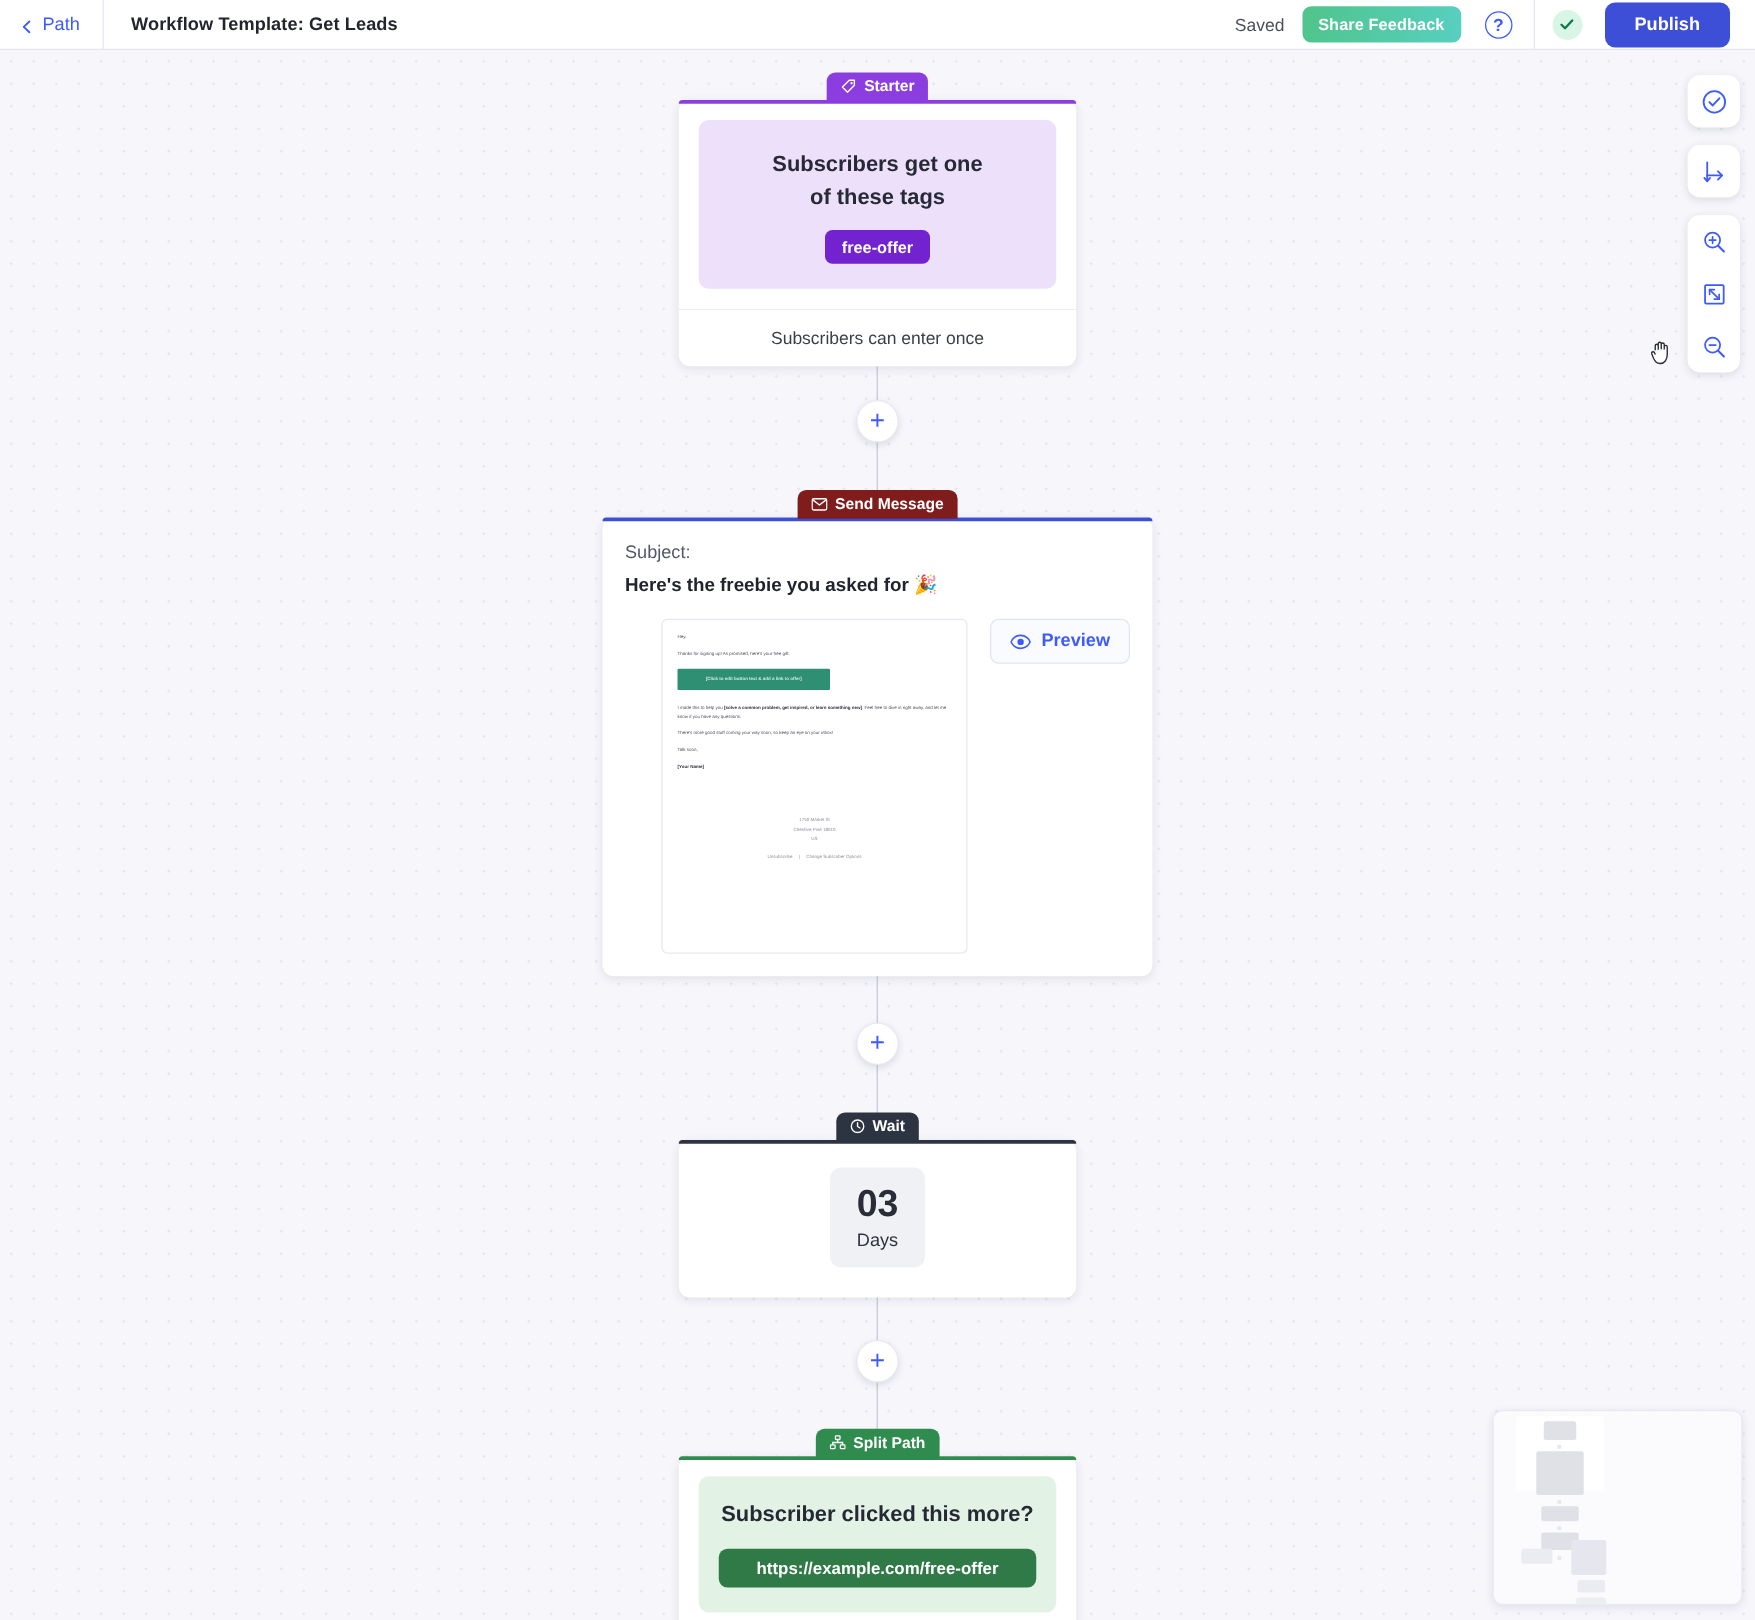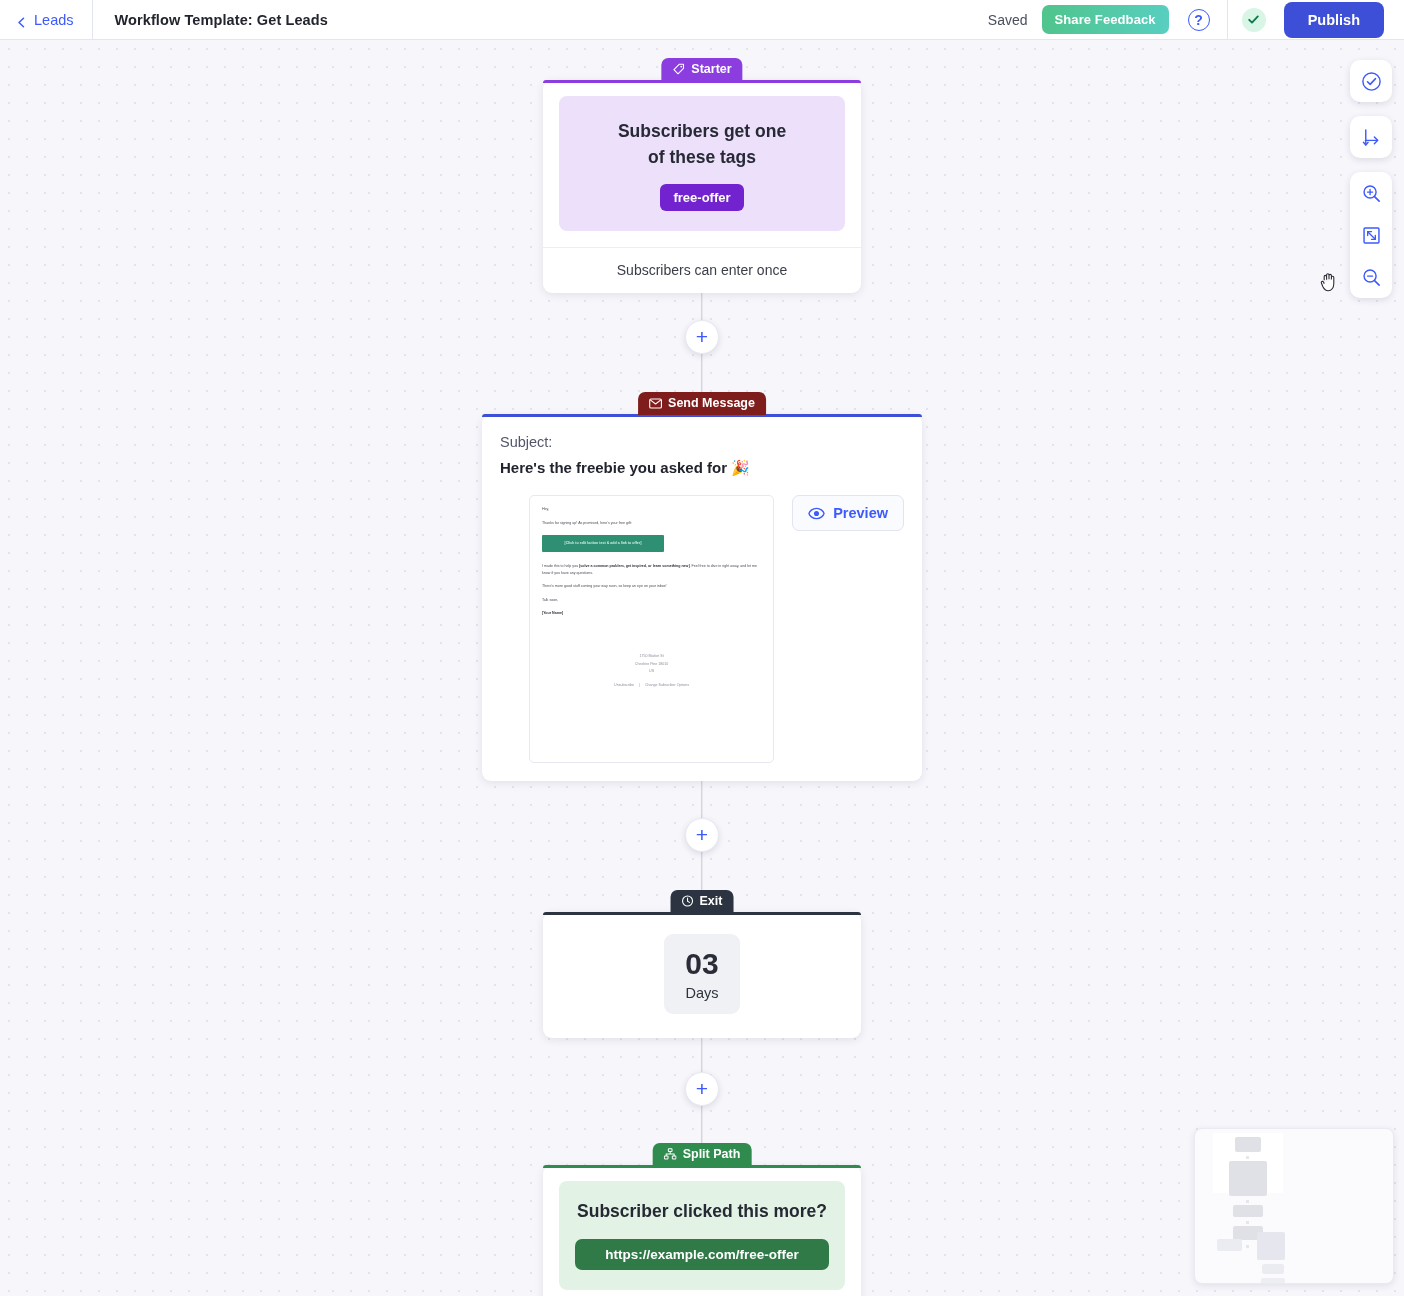--- a/index.html
+++ b/index.html
@@ -245,21 +245,21 @@
 </head>
 <body>
 
 <div class="topbar">
   <div class="exit-btn">
     <span class="exit-chev">
       <svg width="11" height="11" viewBox="0 0 11 11">
           <path d="M7.5 1.2 3 5.5l4.5 4.3" fill="none" stroke="#3d5afe" stroke-width="1.5" stroke-linecap="round" stroke-linejoin="round"></path>
         </svg>
     </span>
-    <span class="exit-label">Leads</span>
+    <span class="exit-label">Path</span>
   </div>
   <div class="topbar-div"></div>
   <div class="wf-title">Workflow Template: Get Leads</div>
 
   <div class="topbar-right">
     <span class="saved-txt">Saved</span>
     <button class="share-fb">Share Feedback</button>
     <div class="help-btn">
       <span class="help-circ">?</span>
     </div>
@@ -355,21 +355,21 @@
       <span class="plus-glyph">+</span>
     </div>
 
     <div class="node" id="wait">
       <div class="topline" style="background:#2c3442"></div>
       <div class="node-tab" style="background:#2c3442">
         <svg width="12" height="12" viewBox="0 0 13 13">
             <circle cx="6.5" cy="6.5" r="5.4" fill="none" stroke="#fff" stroke-width="1.2"></circle>
             <path d="M6.5 3.4v3.3l2.1 1.3" fill="none" stroke="#fff" stroke-width="1.2" stroke-linecap="round"></path>
           </svg>
-        <span>Exit</span>
+        <span>Wait</span>
       </div>
       <div class="inner">
         <div class="wait-box">
           <div class="wait-num">03</div>
           <div class="wait-unit">Days</div>
         </div>
       </div>
     </div>
 
     <div class="plus-btn" style="top:1032px">

